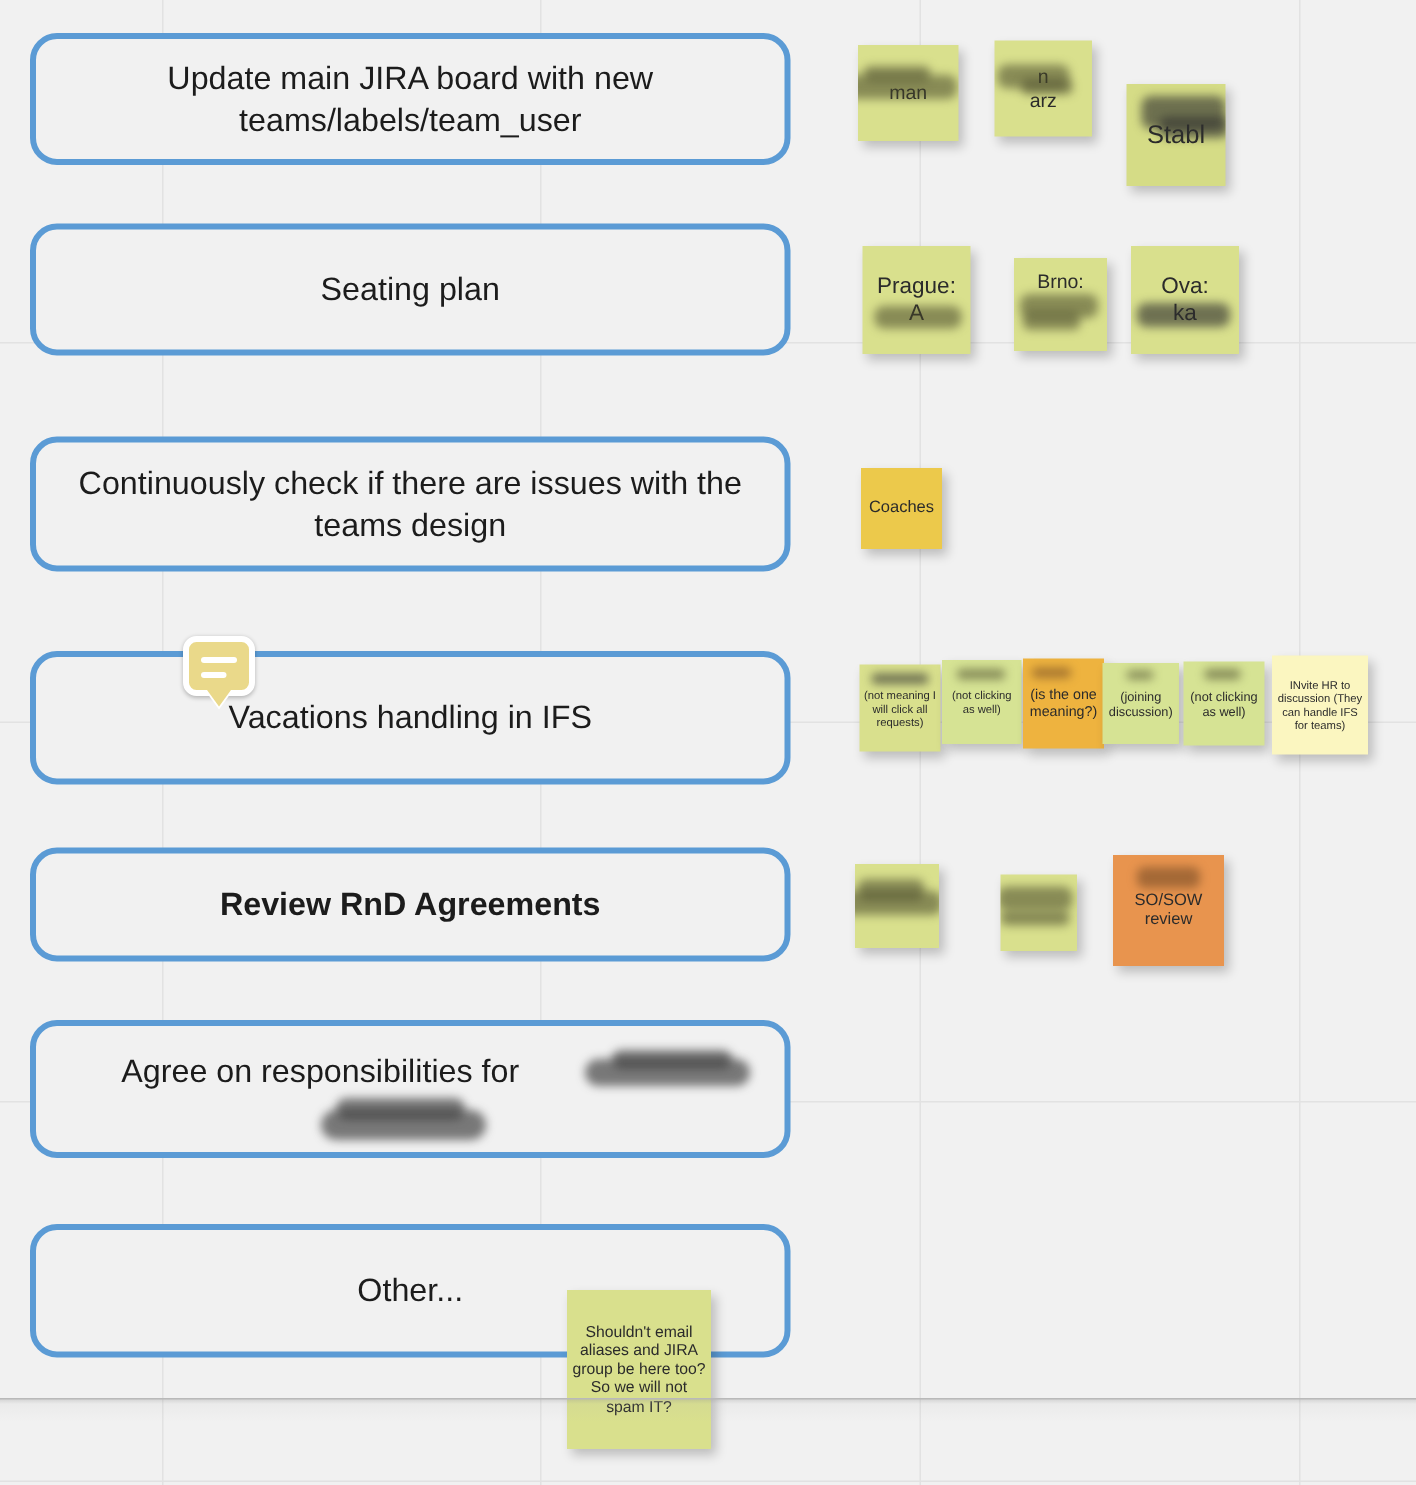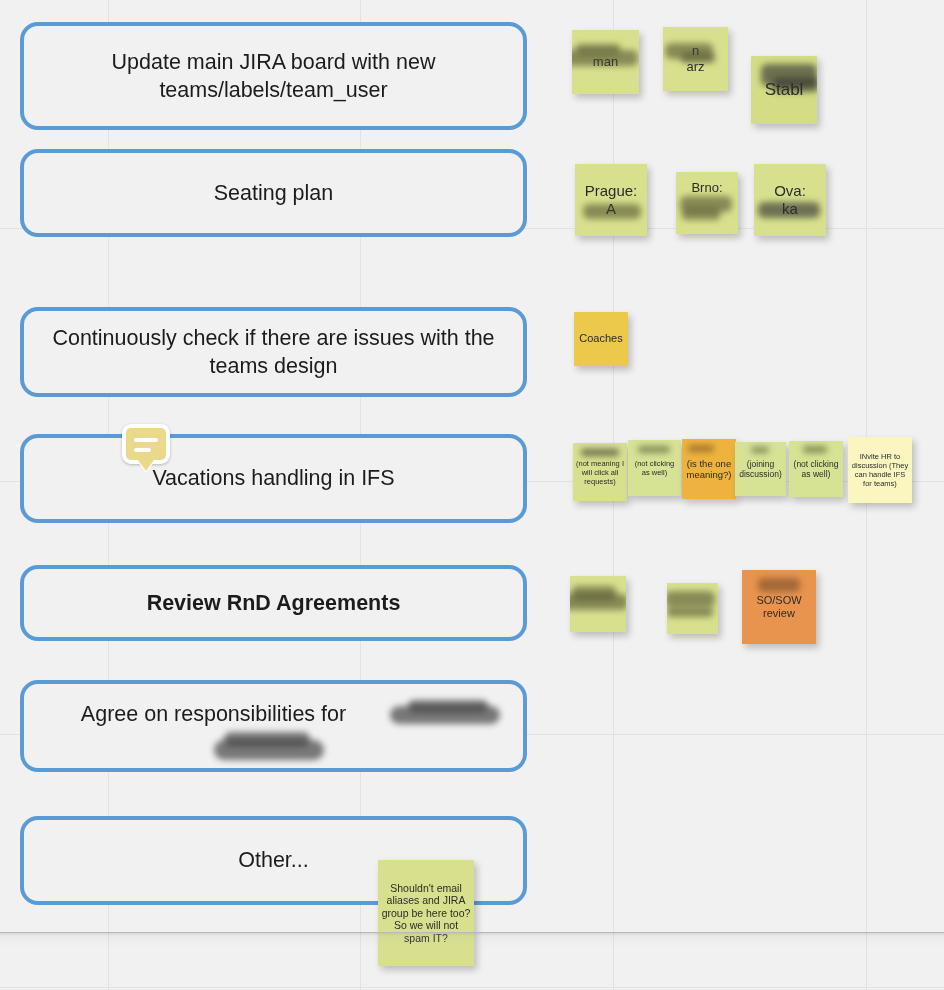--- a/index.html
+++ b/index.html
@@ -137,27 +137,27 @@
       <div class="gl-v" style="left: 360px;"></div>
       <div class="gl-v" style="left: 613px;"></div>
       <div class="gl-v" style="left: 866px;"></div>
       <div class="gl-h" style="top: 228px;"></div>
       <div class="gl-h" style="top: 481px;"></div>
       <div class="gl-h" style="top: 734px;"></div>
       <div class="gl-h" style="top: 987px;"></div>
     </div>
 
   <div id="tasks-layer">
-      <div class="task" style="left: 20px; top: 22px; width: 507px; height: 108px;">
+      <div class="task" style="left: 20px; top: 22px; width: 507px; height: 88px;">
         <span>Update main JIRA board with new teams/labels/team_user</span>
       </div>
       <div class="task" style="left: 20px; top: 149px; width: 507px; height: 88px;">
         <span>Seating plan</span>
       </div>
-      <div class="task" style="left: 20px; top: 291px; width: 507px; height: 90px; margin-top: 16px;">
+      <div class="task" style="left: 20px; top: 291px; width: 507px; height: 90px;">
         <span>Continuously check if there are issues with the teams design</span>
       </div>
       <div class="task" style="left: 20px; top: 434px; width: 507px; height: 89px;">
         <span>Vacations handling in IFS</span>
       </div>
       <div class="task" style="left: 20px; top: 565px; width: 507px; height: 76px; font-weight: bold;">
         <span>Review RnD Agreements</span>
       </div>
       <div class="task" style="left: 20px; top: 680px; width: 507px; height: 92px; align-items: flex-start;">
         <span style="margin-top: 12px; padding-right: 120px;">Agree on responsibilities for</span>

